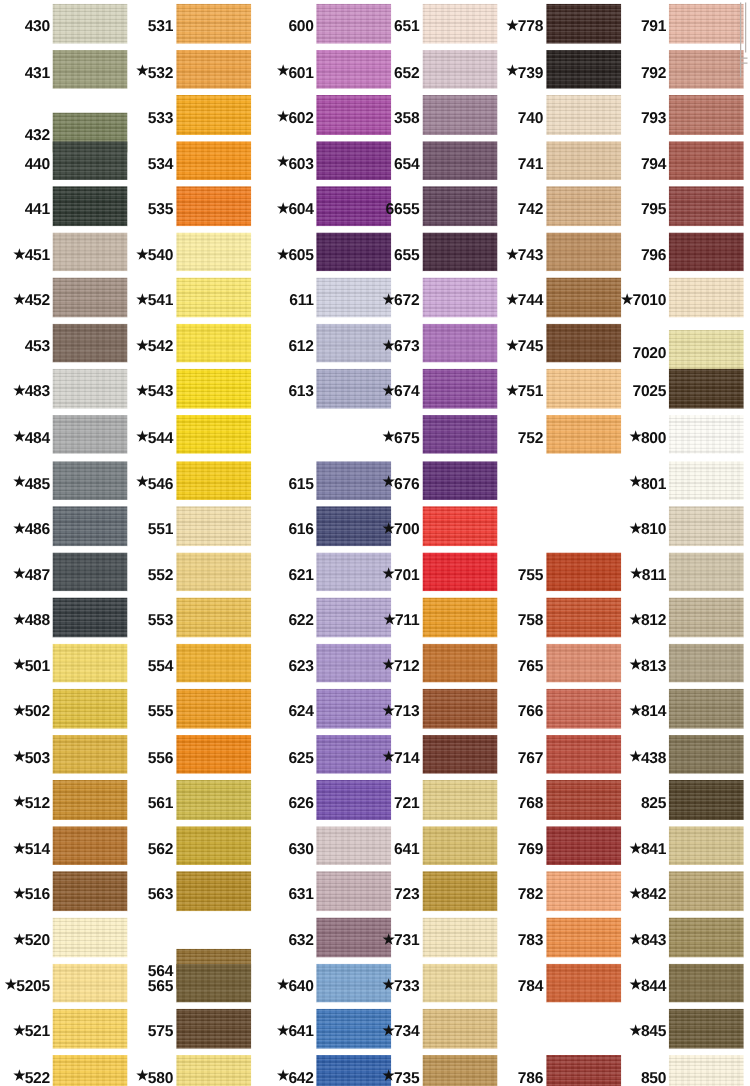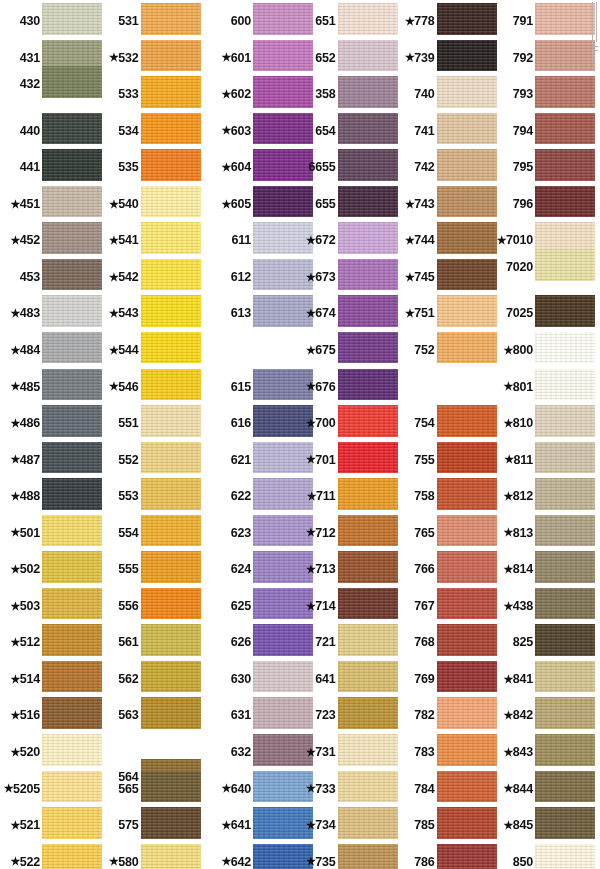--- a/index.html
+++ b/index.html
@@ -134,21 +134,21 @@
       </div>
       <div class="swatch-row" style="top: 39.55px;">
         <div class="swatch-label">
           <span class="num">431</span>
         </div>
         <div class="swatch-chip">
           <div class="band" style="background: rgb(154, 156, 121);"></div>
           <div class="gap"></div>
         </div>
       </div>
-      <div class="swatch-row" style="top: 66px; padding-left: 41px;">
+      <div class="swatch-row" style="top: 90px; padding-left: 41px;">
         <div class="swatch-label">
           <span class="num">432</span>
         </div>
         <div class="swatch-chip">
           <div class="band" style="background: rgb(118, 126, 88);"></div>
           <div class="gap"></div>
         </div>
       </div>
       <div class="swatch-row" style="top: 112.65px;">
         <div class="swatch-label">
@@ -1120,29 +1120,20 @@
       </div>
       <div class="swatch-row" style="top: 331.95px;">
         <div class="swatch-label">
           <span class="num">752</span>
         </div>
         <div class="swatch-chip">
           <div class="band" style="background: rgb(241, 172, 93);"></div>
           <div class="gap"></div>
         </div>
       </div>
-      <div class="swatch-row" style="top: 405.05px;">
-        <div class="swatch-label">
-          <span class="num">754</span>
-        </div>
-        <div class="swatch-chip">
-          <div class="band" style="background: rgb(211, 90, 34);"></div>
-          <div class="gap"></div>
-        </div>
-      </div>
       <div class="swatch-row" style="top: 441.6px;">
         <div class="swatch-label">
           <span class="num">755</span>
         </div>
         <div class="swatch-chip">
           <div class="band" style="background: rgb(188, 63, 28);"></div>
           <div class="gap"></div>
         </div>
       </div>
       <div class="swatch-row" style="top: 478.15px;">
@@ -1216,29 +1207,20 @@
           <div class="band" style="background: rgb(236, 140, 69);"></div>
           <div class="gap"></div>
         </div>
       </div>
       <div class="swatch-row" style="top: 770.55px;">
         <div class="swatch-label">
           <span class="num">784</span>
         </div>
         <div class="swatch-chip">
           <div class="band" style="background: rgb(207, 95, 49);"></div>
-          <div class="gap"></div>
-        </div>
-      </div>
-      <div class="swatch-row" style="top: 807.1px;">
-        <div class="swatch-label">
-          <span class="num">785</span>
-        </div>
-        <div class="swatch-chip">
-          <div class="band" style="background: rgb(178, 67, 42);"></div>
           <div class="gap"></div>
         </div>
       </div>
       <div class="swatch-row" style="top: 843.65px;">
         <div class="swatch-label">
           <span class="num">786</span>
         </div>
         <div class="swatch-chip last">
           <div class="band" style="background: rgb(150, 54, 47);"></div>
         </div>
@@ -1302,21 +1284,21 @@
       <div class="swatch-row" style="top: 222.3px;">
         <div class="swatch-label">
           <span class="star">★</span>
           <span class="num">7010</span>
         </div>
         <div class="swatch-chip">
           <div class="band" style="background: rgb(242, 224, 192);"></div>
           <div class="gap"></div>
         </div>
       </div>
-      <div class="swatch-row" style="top: 249px; text-align: center;">
+      <div class="swatch-row" style="top: 264px; text-align: center;">
         <div class="swatch-label">
           <span class="num">7020</span>
         </div>
         <div class="swatch-chip">
           <div class="band" style="background: rgb(232, 223, 164);"></div>
           <div class="gap"></div>
         </div>
       </div>
       <div class="swatch-row" style="top: 295.4px;">
         <div class="swatch-label">

